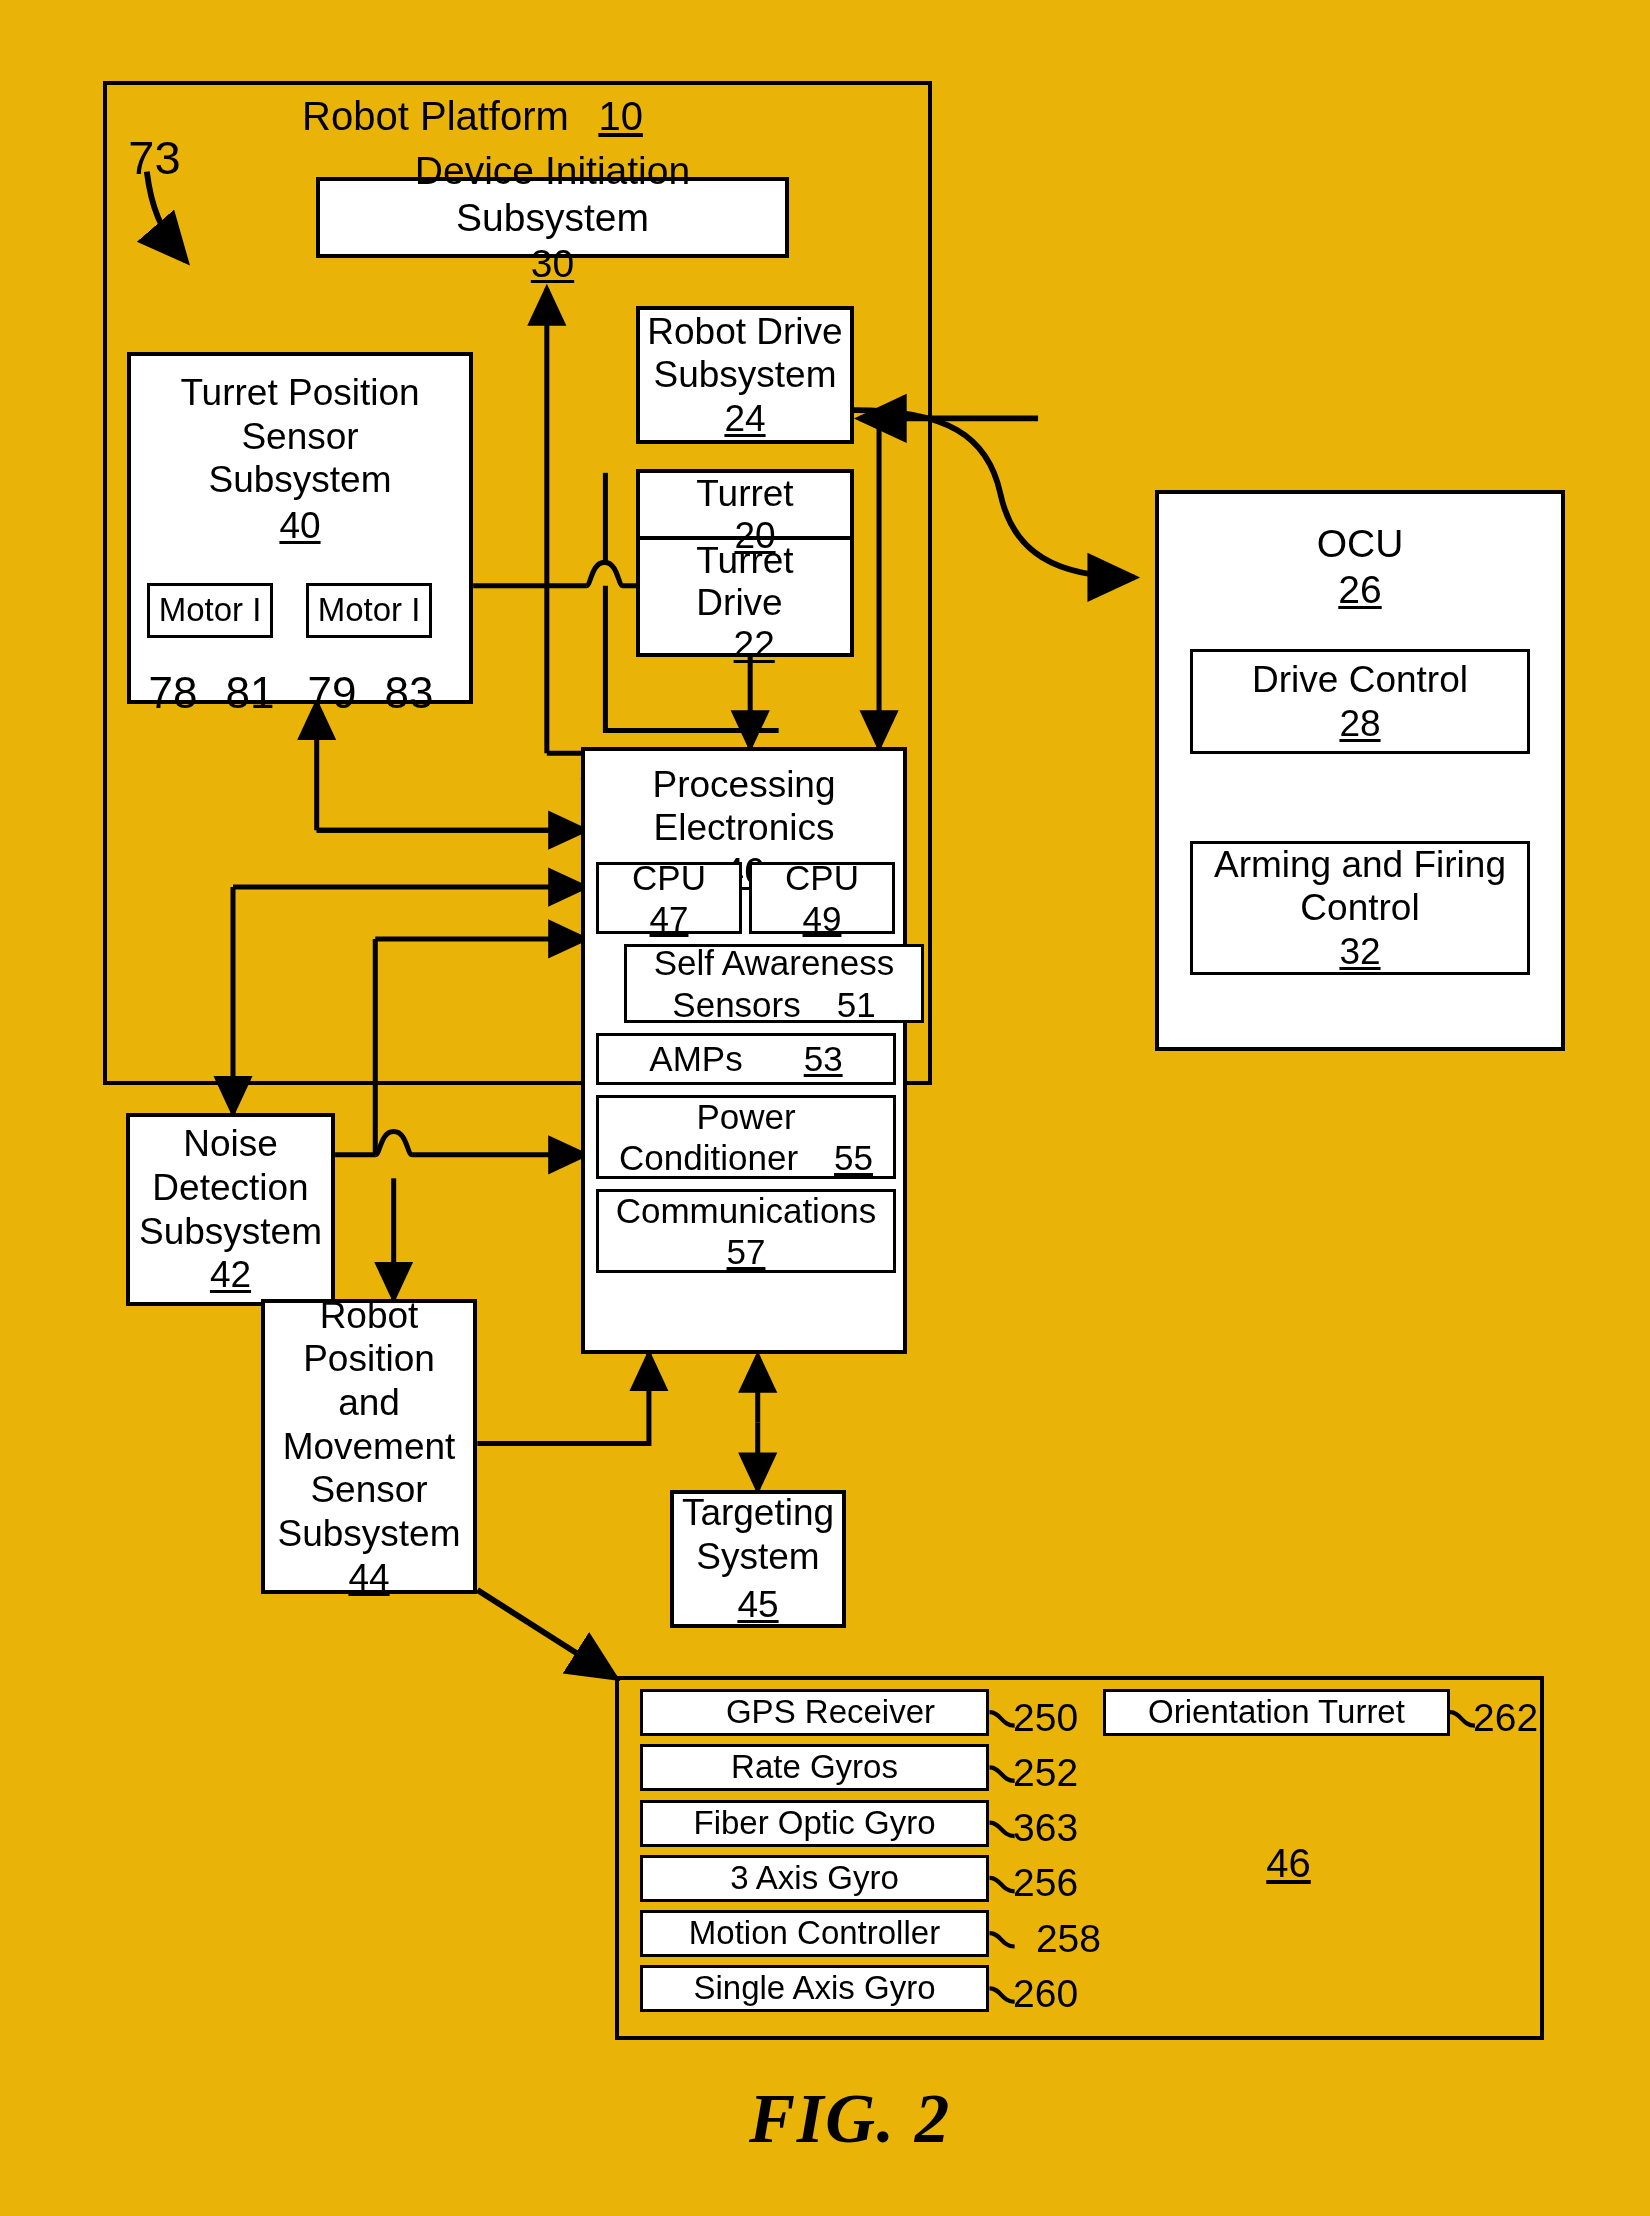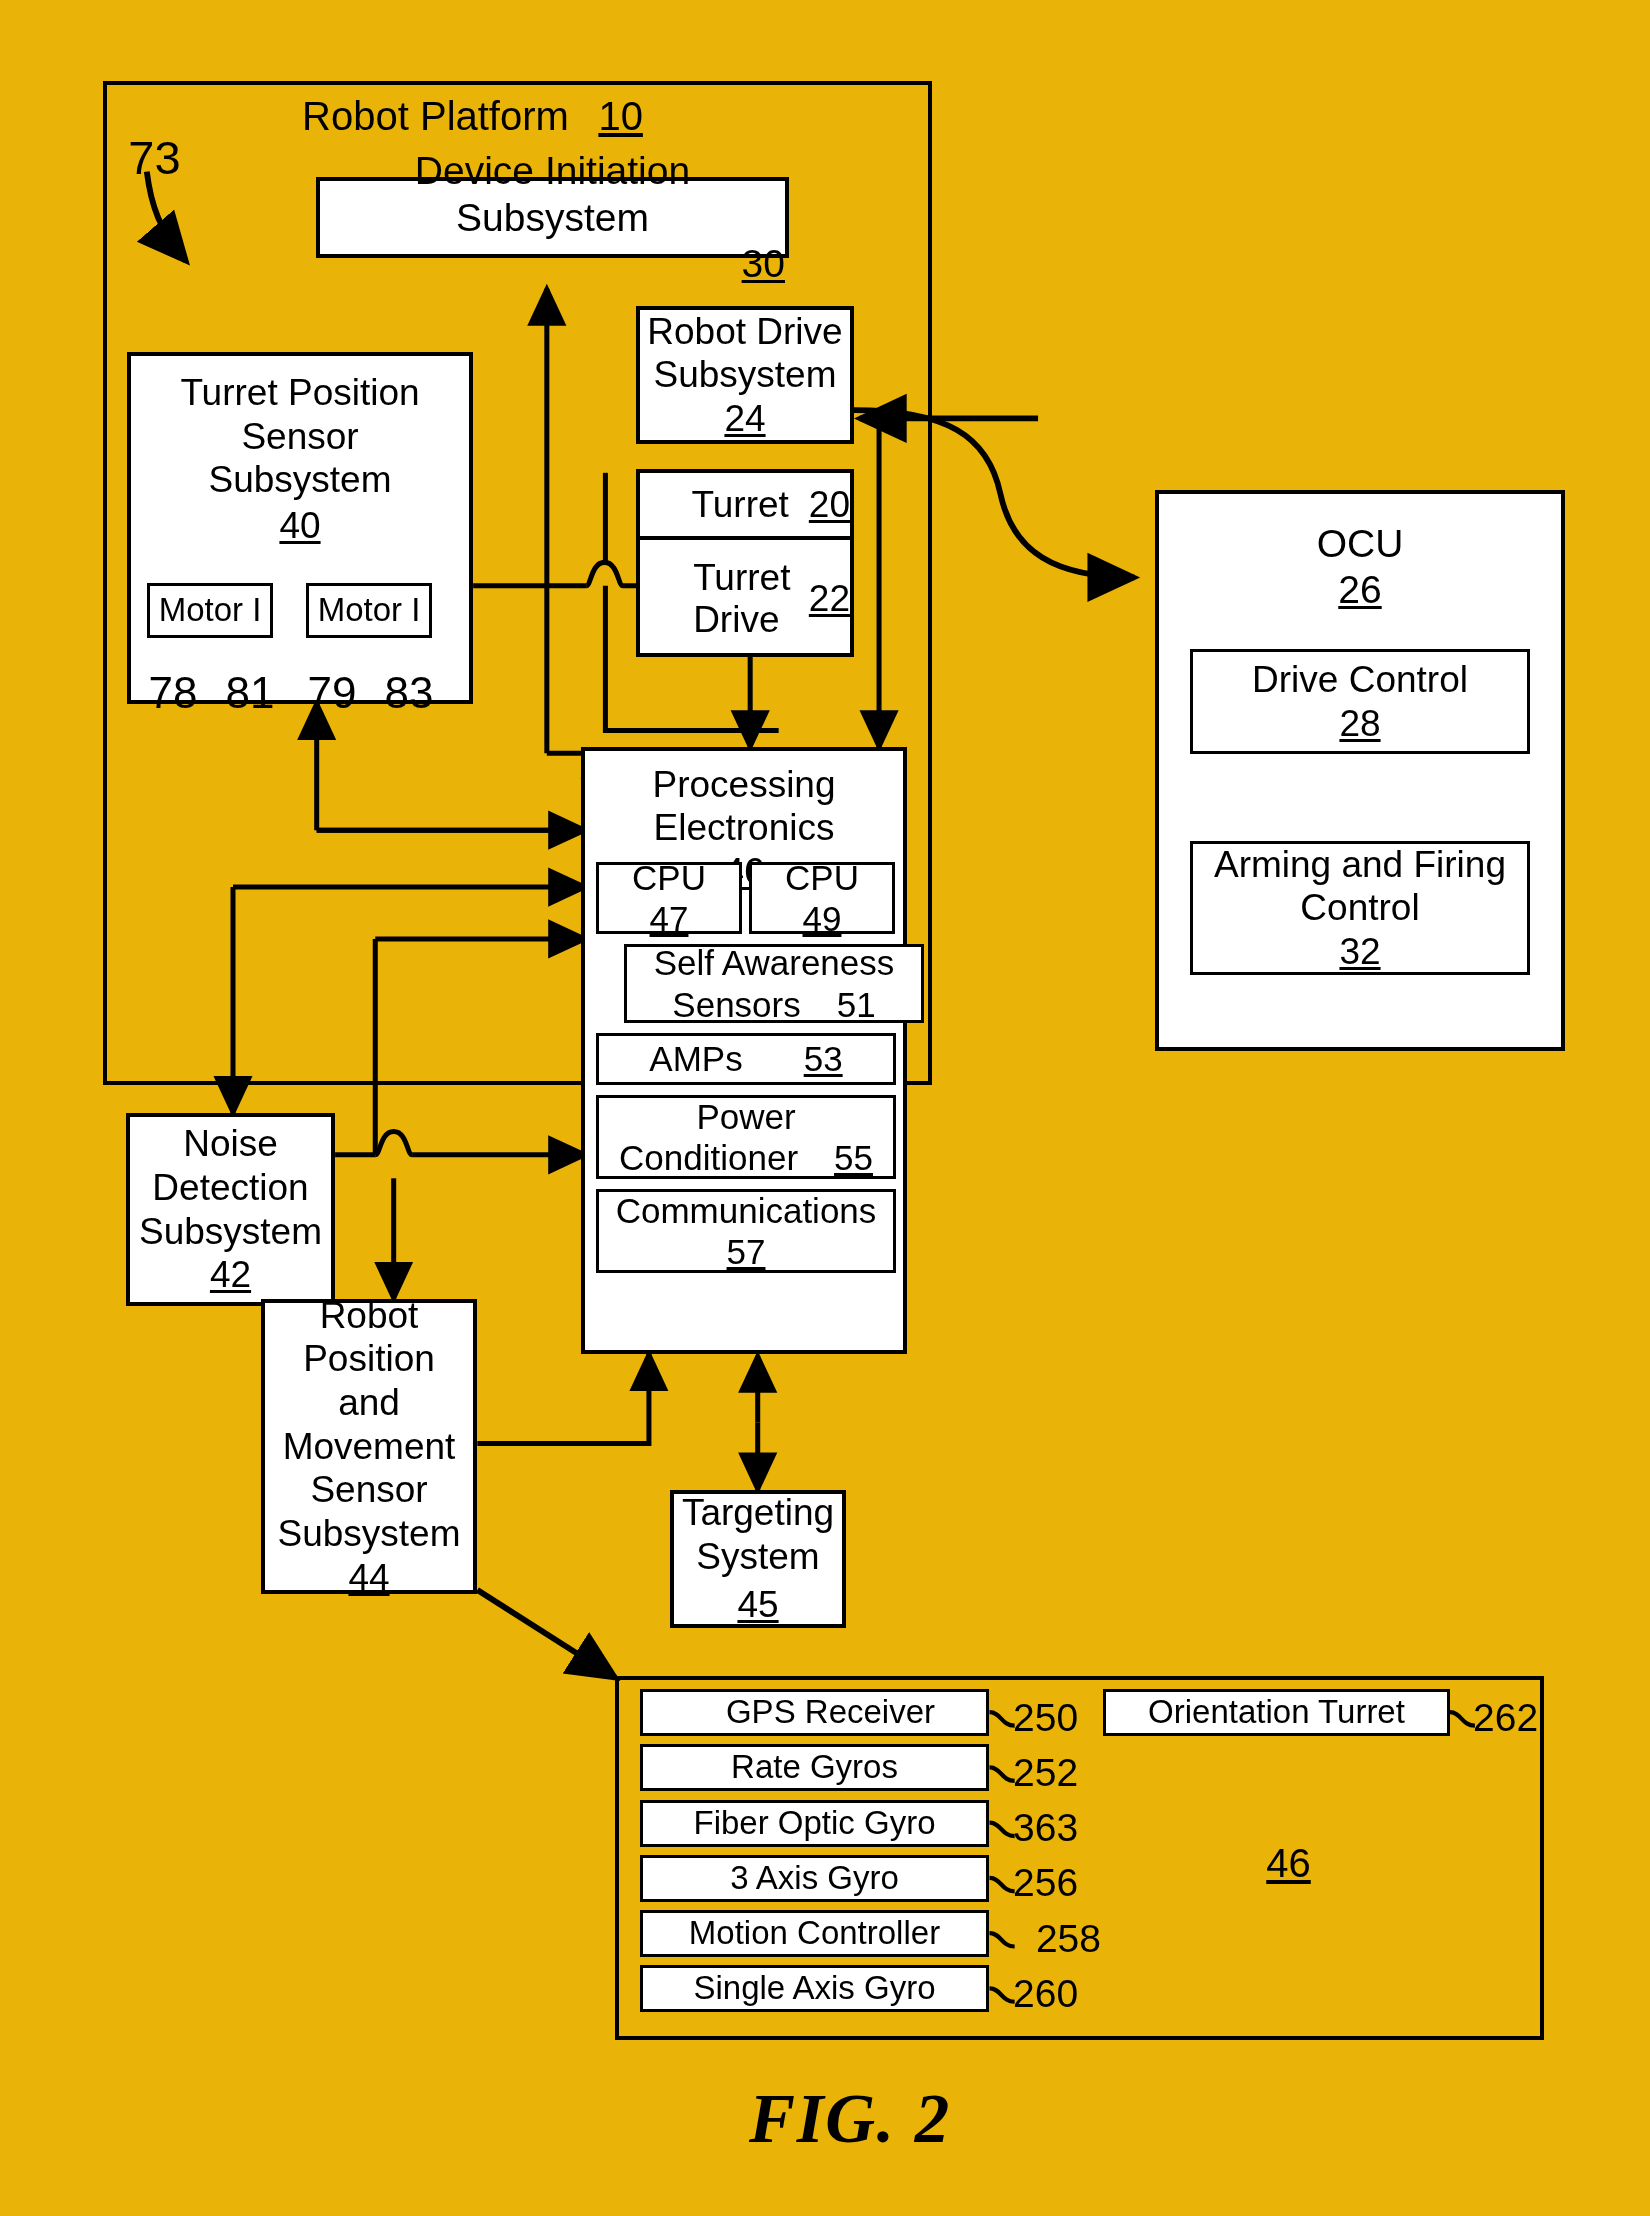--- a/index.html
+++ b/index.html
@@ -80,22 +80,23 @@
     position:absolute;
     box-sizing:border-box;
     border:4.2px solid #000;
     background:#fff;
     z-index:6;
   }
   .cell{
     box-sizing:border-box;
     display:flex;
     align-items:center;
-    justify-content:flex-end;
+    justify-content:space-between;
     text-align:center;
+    flex-direction:column;
   }
   .cell.divider{border-top:4.2px solid #000;}
 </style>
 </head>
 <body>
 
 <div id="page">
 
   <svg class="wires" viewBox="0 0 1972 2648" xmlns="http://www.w3.org/2000/svg">
     <defs>
@@ -172,21 +173,21 @@
 
   <div class="container" style="left:103px;top:81px;width:829px;height:1004px;"></div>
 
   <div class="plain t48" style="left:276px;top:94px;width:393px;">
     <span>Robot Platform</span>
     <span class="ref" style="margin-left:18.4px;">10</span>
   </div>
 
   <div class="plain t56" style="left:117px;top:130px;width:75px;">73</div>
 
-  <div class="box" style="left:316px;top:177px;width:473px;height:81px;align-items:flex-end;">
+  <div class="box" style="left:316px;top:177px;width:473px;height:81px;">
     <div class="t46">Device Initiation Subsystem</div>
     <div class="t46 ref">30</div>
   </div>
 
   <div class="box" style="left:636px;top:306px;width:218px;height:138px;align-items:center;">
     <div class="t44">Robot Drive</div>
     <div class="t44">Subsystem</div>
     <div class="t44 ref">24</div>
   </div>
 

